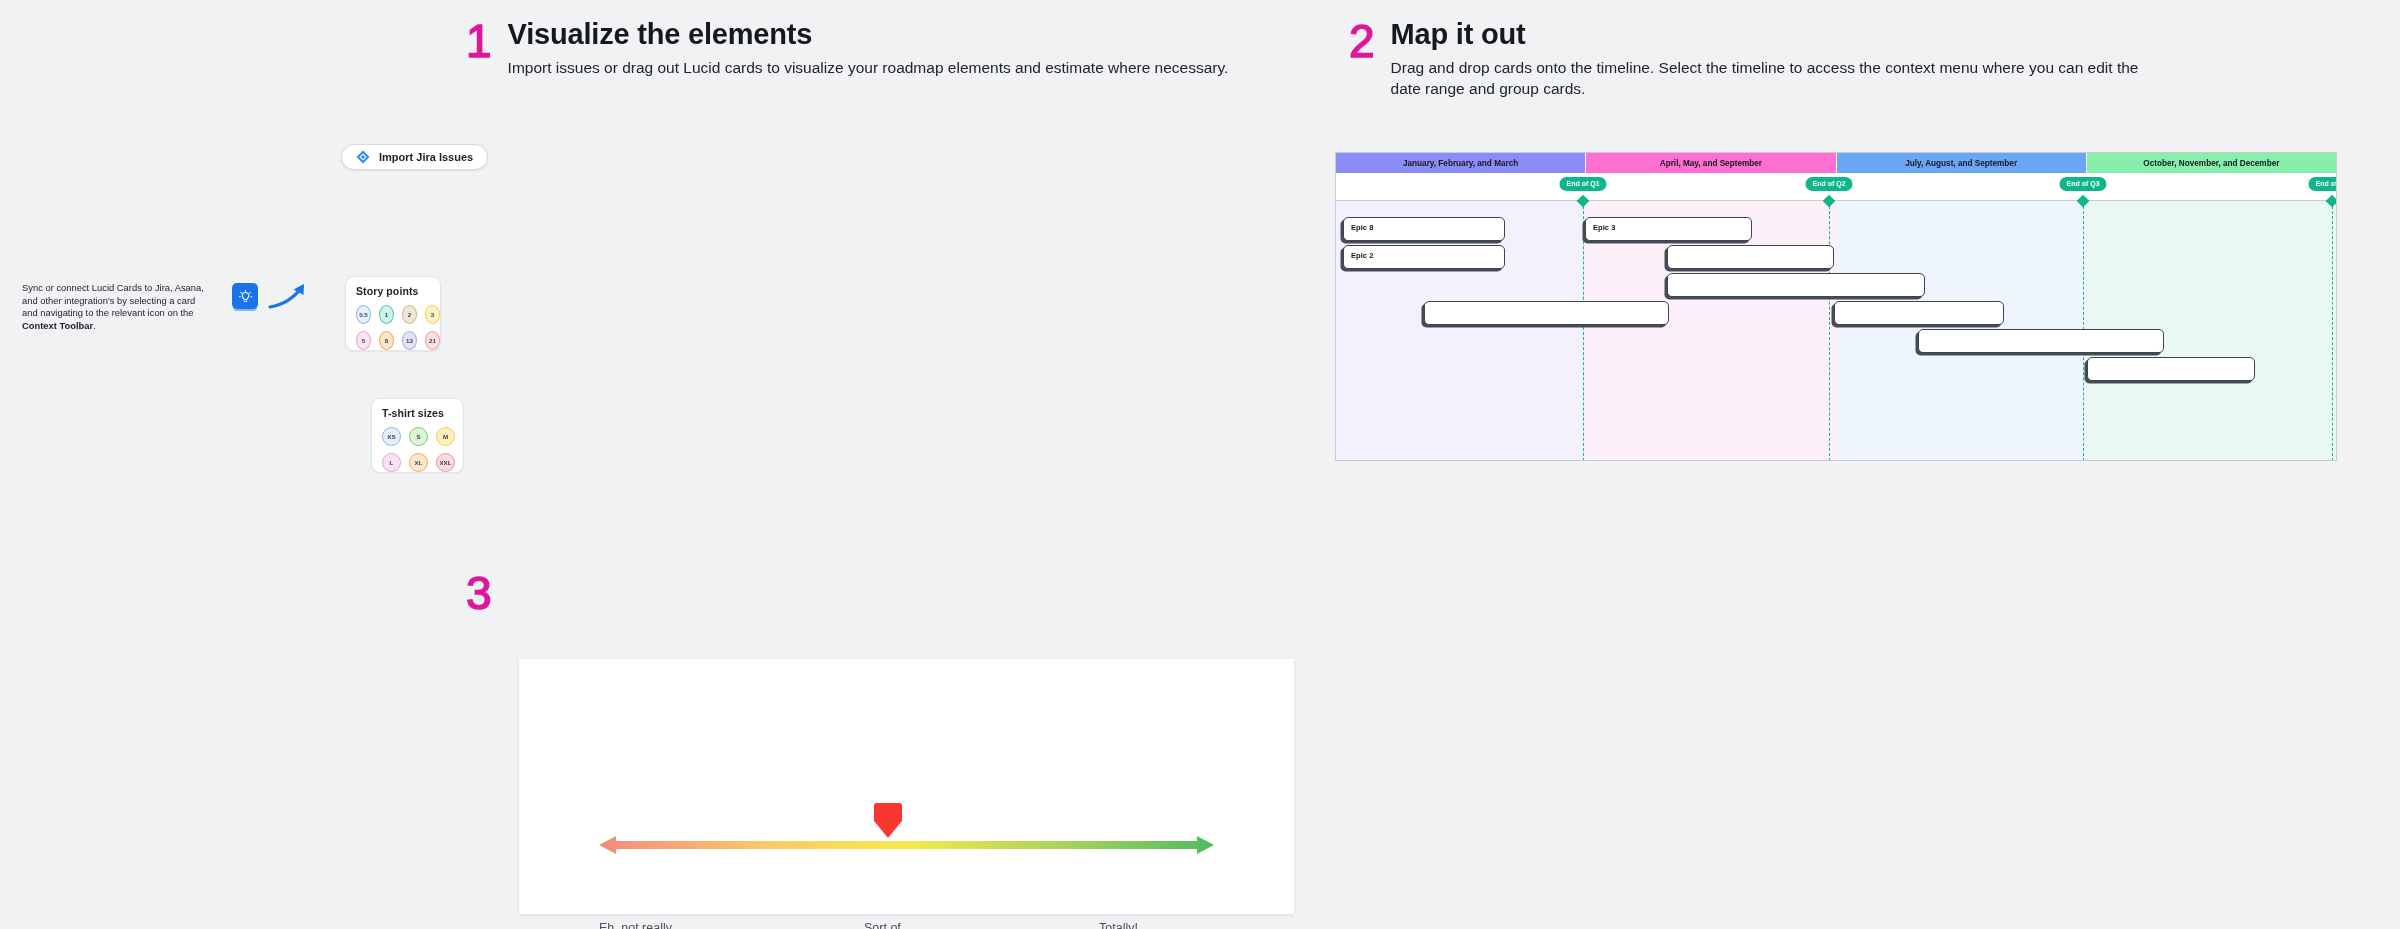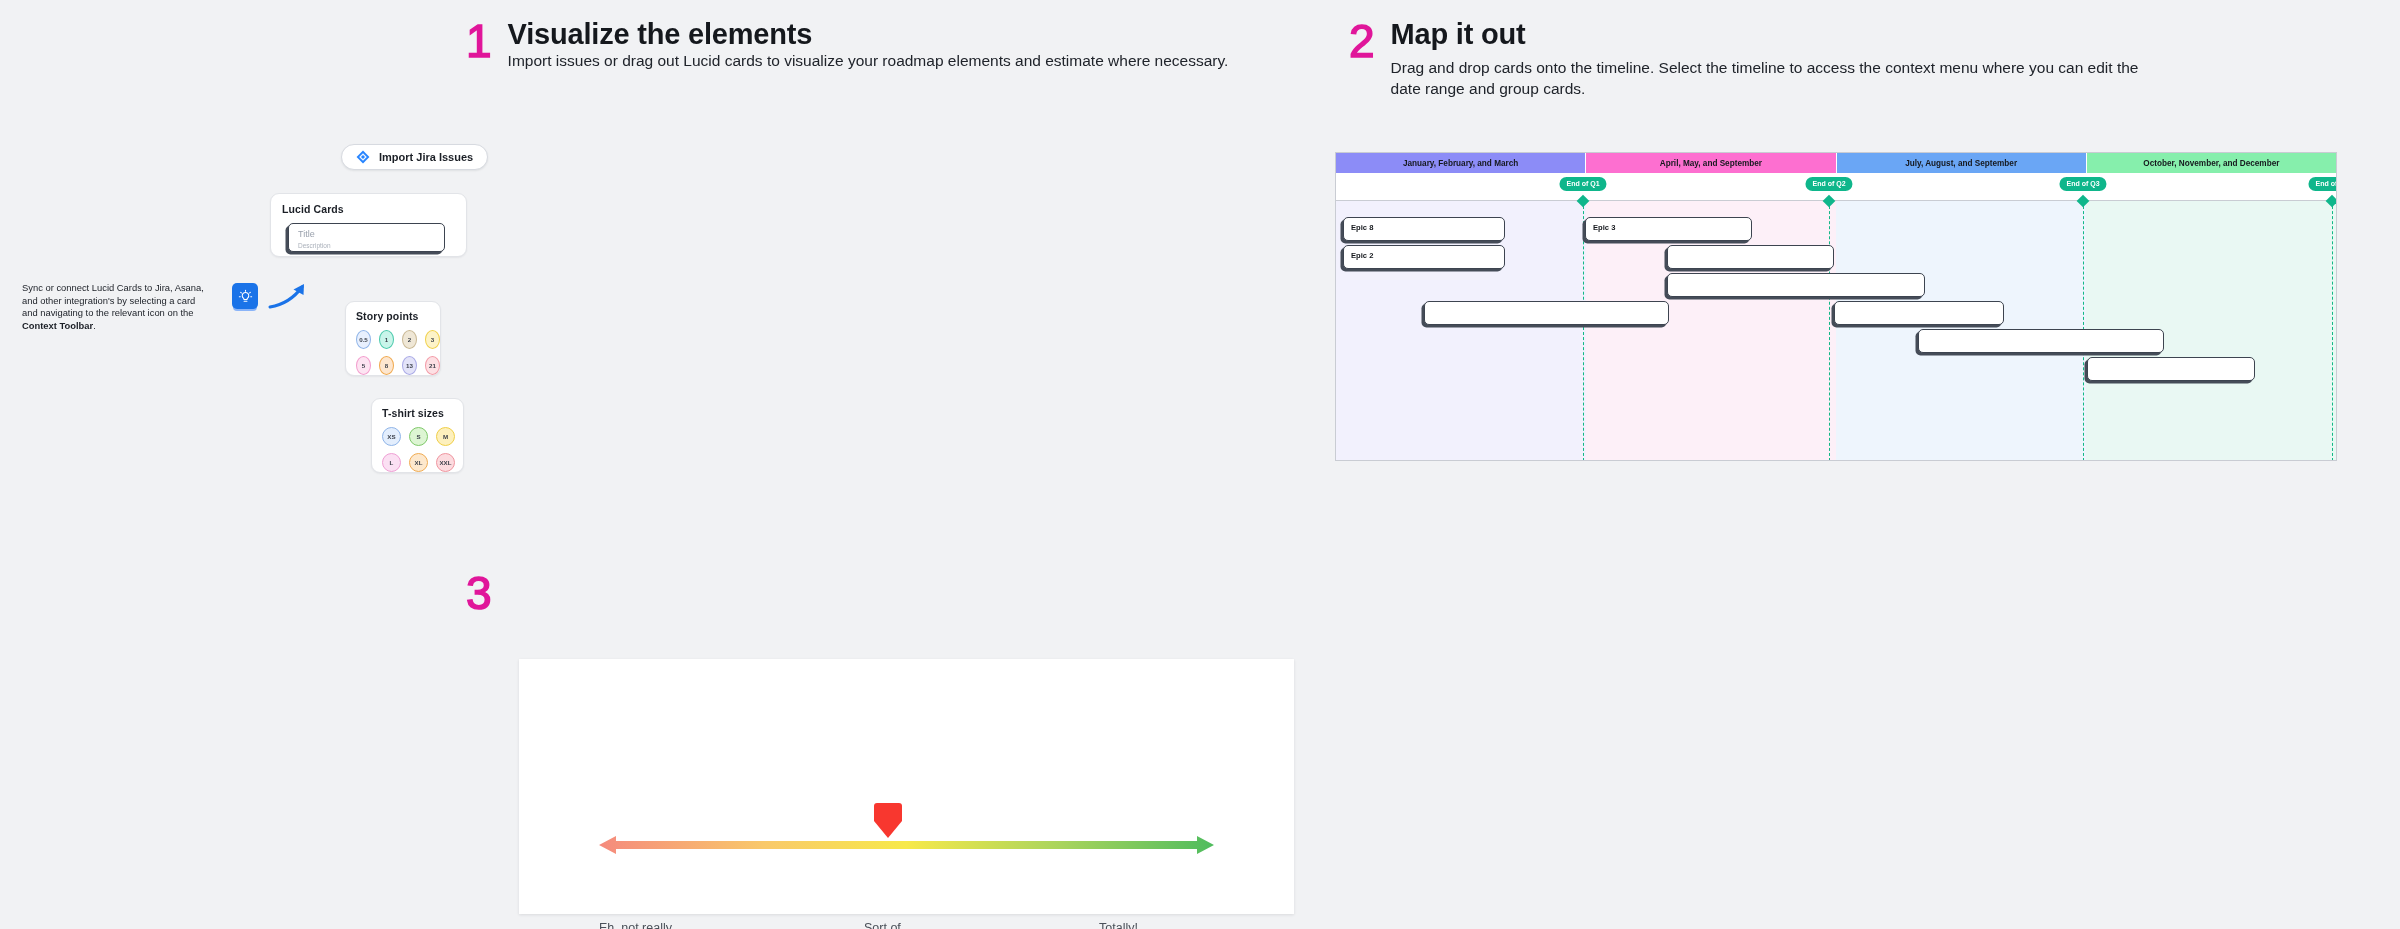--- a/index.html
+++ b/index.html
@@ -125,45 +125,38 @@
 </head>
 <body>
 
 <div class="stage">
 
   <div class="abs" style="left:466px;top:18px;">
     <div style="display:flex;align-items:flex-start;gap:16px;">
       <div class="sec-num">1</div>
       <div style="max-width:770px;">
         <div class="sec-title">Visualize the elements</div>
-        <div class="sec-body" style="">Import issues or drag out Lucid cards to visualize your roadmap elements and estimate where necessary.</div>
+        <div class="sec-body" style="margin-top:7px;">Import issues or drag out Lucid cards to visualize your roadmap elements and estimate where necessary.</div>
       </div>
     </div>
   </div>
 
   <div class="abs jira-btn" style="left:341px;top:144px;">
     <span class="jira-diamond">
       <svg viewBox="0 0 24 24" width="14" height="14">
         <polygon points="12,1 23,12 12,23 1,12" fill="#2684ff"></polygon>
         <polygon points="12,5.5 18.5,12 12,18.5 5.5,12" fill="#ffffff" opacity="0.92"></polygon>
         <polygon points="12,8.5 15.5,12 12,15.5 8.5,12" fill="#2684ff"></polygon>
       </svg>
     </span>
     <span>Import Jira Issues</span>
   </div>
 
-  <div class="abs panel" style="left:270px;top:193px;width:195px;height:62px;">
-    <div class="panel-title" style="margin:9px 0 0 11px;">Lucid Cards</div>
-    <div class="lucid-card" style="margin:8px 0 0 17px;width:157px;height:29px;">
-      <div class="lc-title" style="margin:5px 0 0 9px;">Title</div>
-      <div class="lc-desc" style="margin:1px 0 0 9px;">Description</div>
-    </div>
-  </div>
-
-  <div class="abs panel" style="left:345px;top:301px;width:94px;height:73px;">
+
+  <div class="abs panel" style="left:345px;top:276px;width:94px;height:73px;">
     <div class="panel-title" style="margin:8px 0 0 10px;">Story points</div>
     <div class="tok-row" style="margin:8px 0 0 10px;">
       <div class="tok" style="background: rgb(232, 240, 254); border: 1.2px solid rgb(143, 180, 232);">0.5</div>
       <div class="tok" style="background: rgb(201, 245, 234); border: 1.2px solid rgb(75, 201, 171);">1</div>
       <div class="tok" style="background: rgb(239, 231, 214); border: 1.2px solid rgb(201, 184, 148);">2</div>
       <div class="tok" style="background: rgb(253, 243, 200); border: 1.2px solid rgb(240, 208, 74);">3</div>
     </div>
     <div class="tok-row" style="margin:7px 0 0 10px;">
       <div class="tok" style="background: rgb(253, 228, 242); border: 1.2px solid rgb(243, 156, 205);">5</div>
       <div class="tok" style="background: rgb(253, 230, 207); border: 1.2px solid rgb(240, 169, 78);">8</div>

